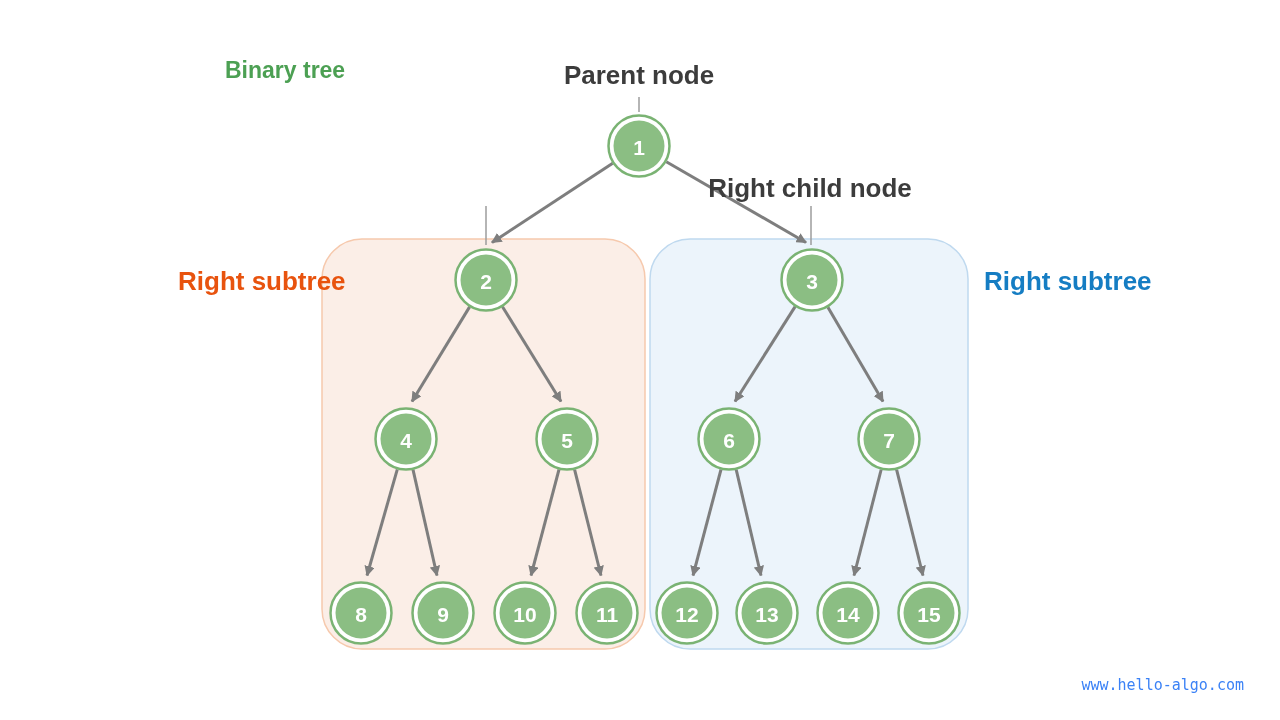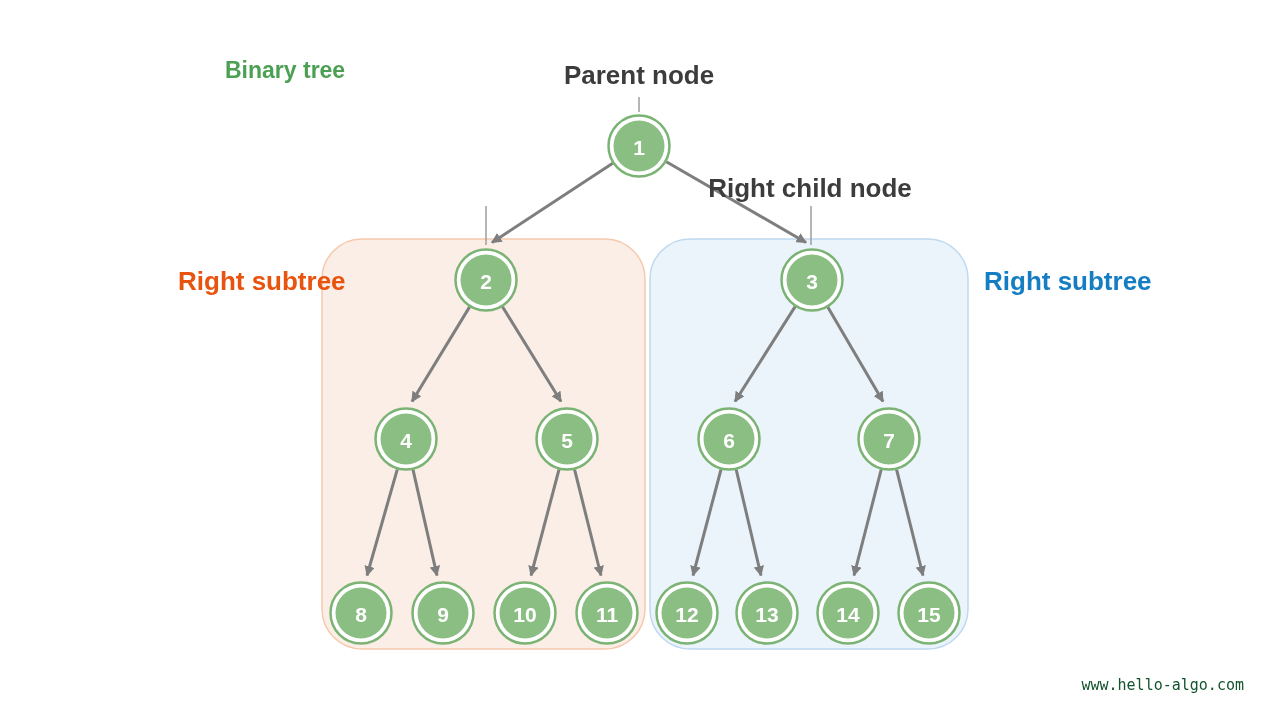--- a/index.html
+++ b/index.html
@@ -146,14 +146,14 @@
 
   <div class="label centered" id="parent-node-label" style="color: rgb(60, 60, 60);">Parent node</div>
 
 
   <div class="label centered" id="right-child-node-label" style="color: rgb(60, 60, 60); text-align: center;">Right child node</div>
 
   <div class="label" id="left-subtree-label" style="color: rgb(232, 83, 14);">Right subtree</div>
 
   <div class="label" id="right-subtree-label" style="color: rgb(21, 125, 195);">Right subtree</div>
 
-  <div id="watermark" style="color: #14532d;">www.hello-algo.com</div>
+  <div id="watermark" style="color: #3b82f6;">www.hello-algo.com</div>
 </div>
 
 </body></html>

